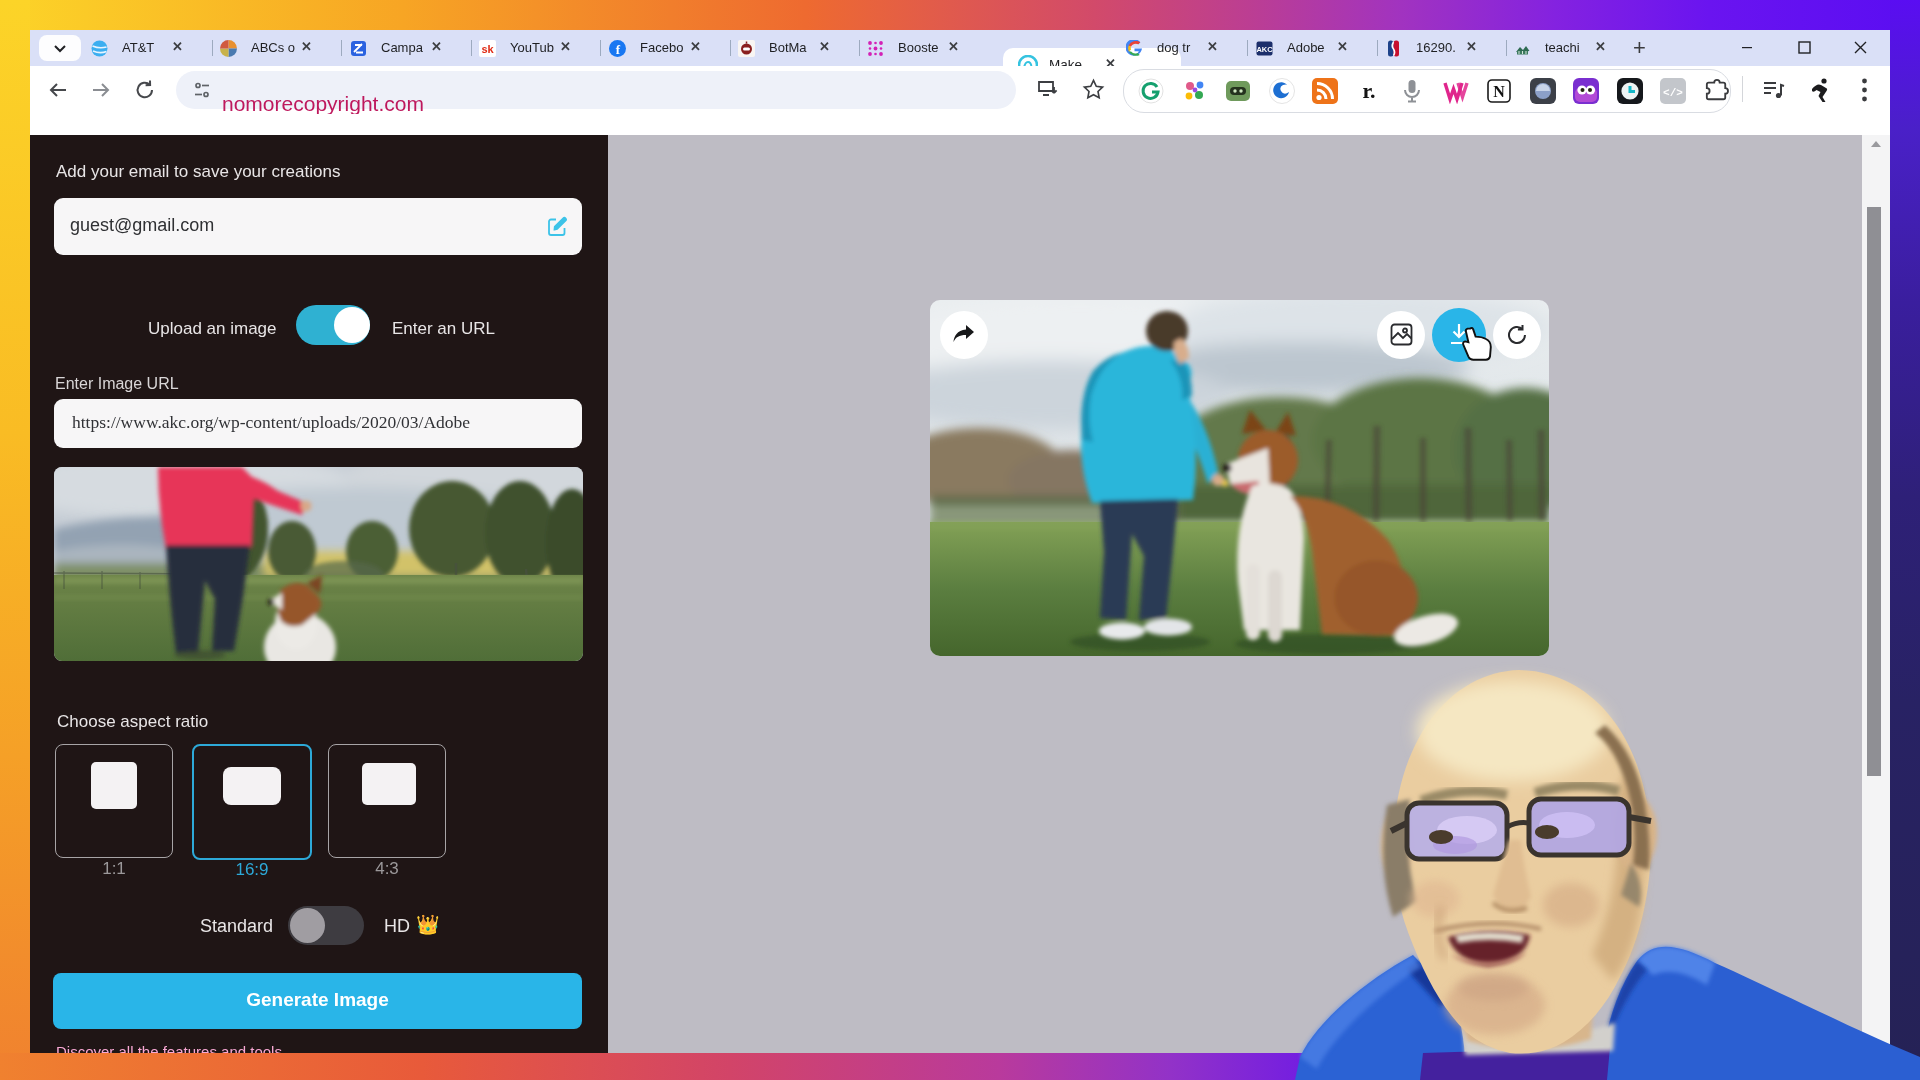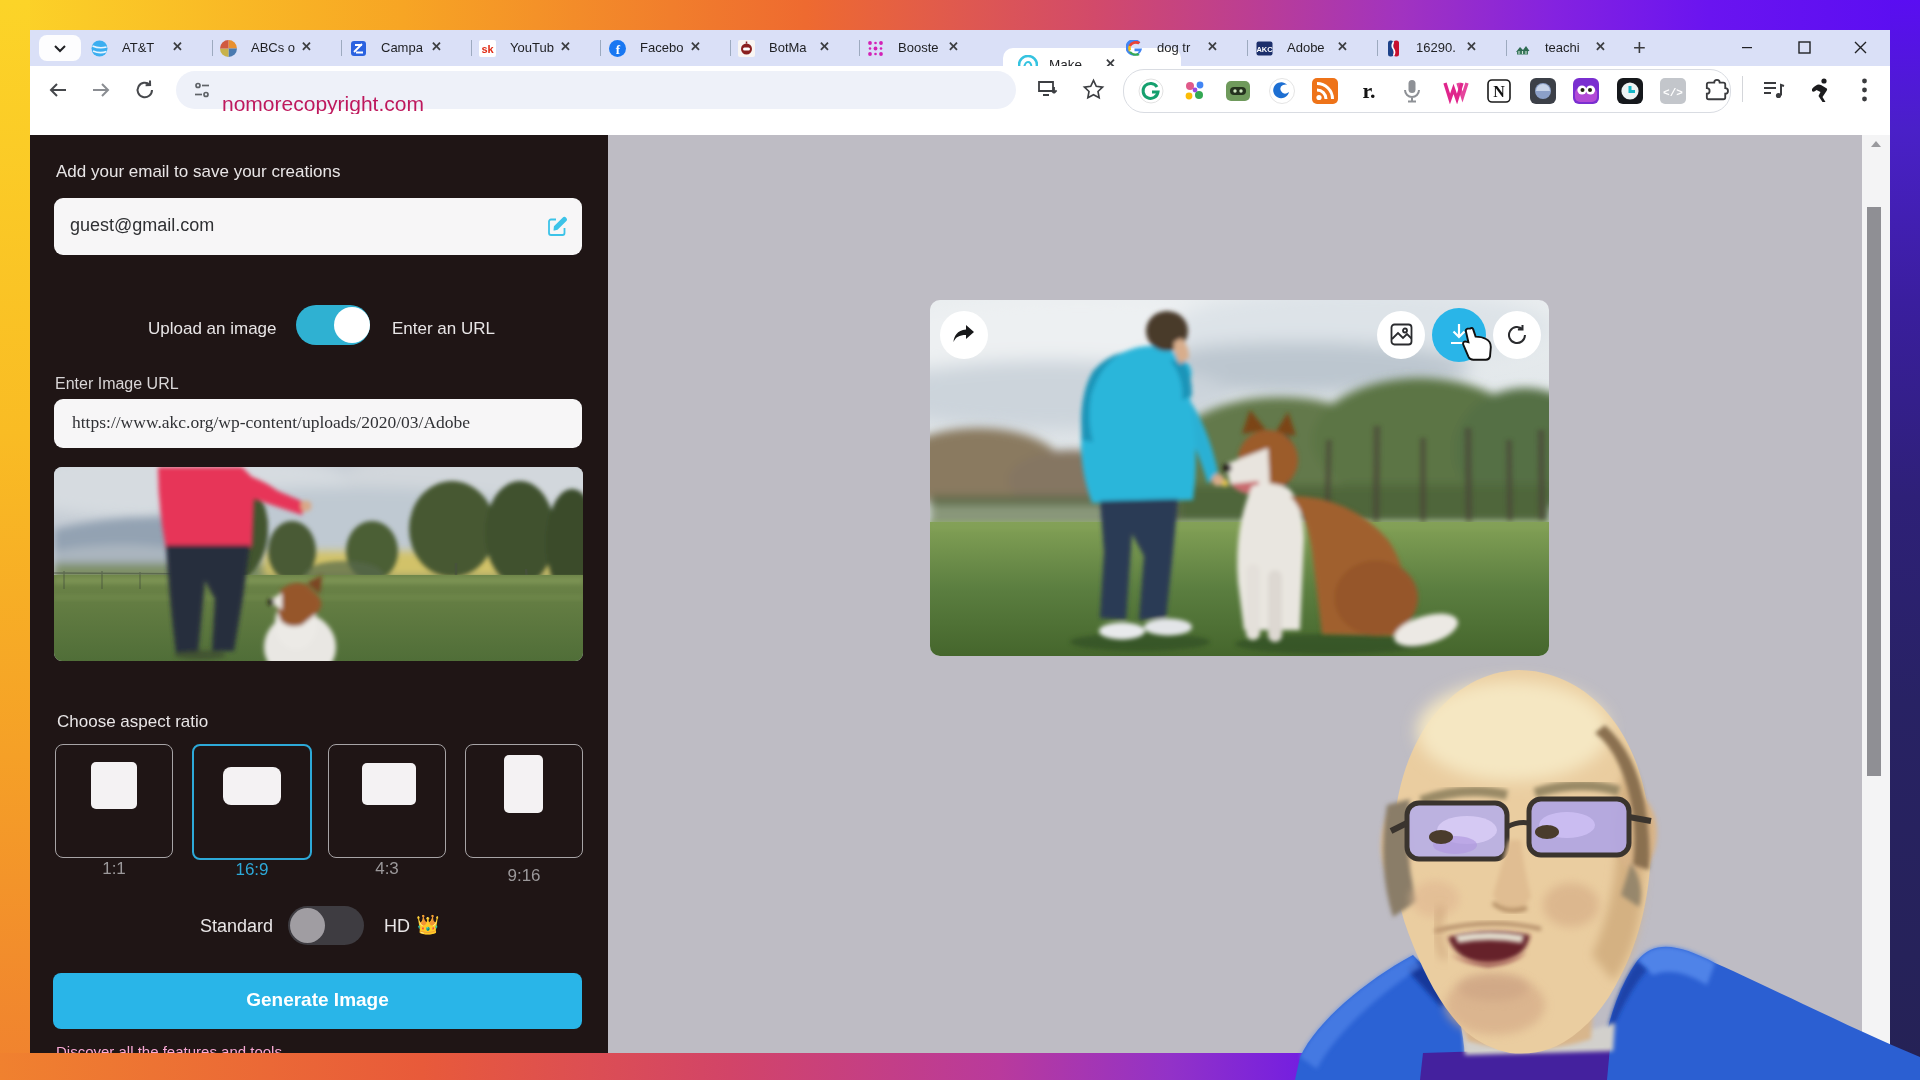--- a/index.html
+++ b/index.html
@@ -416,24 +416,20 @@
         <div class="rl">1:1</div>
       </div>
       <div class="ratio" style="left:162px;border:2px solid #2da9d8;">
         <div class="sq" style="left:29px;top:21px;width:58px;height:38px;border-radius:8px;"></div>
         <div class="rl" style="color:#2da9d8;">16:9</div>
       </div>
       <div class="ratio" style="left:298px;">
         <div class="sq" style="left:33px;top:18px;width:54px;height:42px;"></div>
         <div class="rl">4:3</div>
       </div>
-      <div class="ratio" style="left:435px;">
-        <div class="sq" style="left:38px;top:10px;width:39px;height:58px;"></div>
-        <div class="rl" style="top:83px;">9:16</div>
-      </div>
       <div class="s-label" style="left:170px;top:781px;font-size:18px;">Standard</div>
       <div class="abs" style="left:258px;top:771px;width:76px;height:39px;background:#3e3c41;border-radius:20px;">
         <div class="abs" style="left:2px;top:2px;width:35px;height:35px;background:#a09da2;border-radius:50%;"></div>
       </div>
       <div class="s-label" style="left:354px;top:781px;font-size:18px;">HD</div>
       <div class="abs" style="left:386px;top:778px;font-size:19px;">👑</div>
       <div class="abs" style="left:23px;top:838px;width:529px;height:56px;background:#29b5e8;border-radius:8px;">
         <div style="text-align:center;margin-top:16px;font-size:19px;font-weight:700;color:#fff;">Generate Image</div>
       </div>
       <div class="abs" style="left:26px;top:908px;font-size:15px;color:#f9a8d4;">Discover all the features and tools</div>

